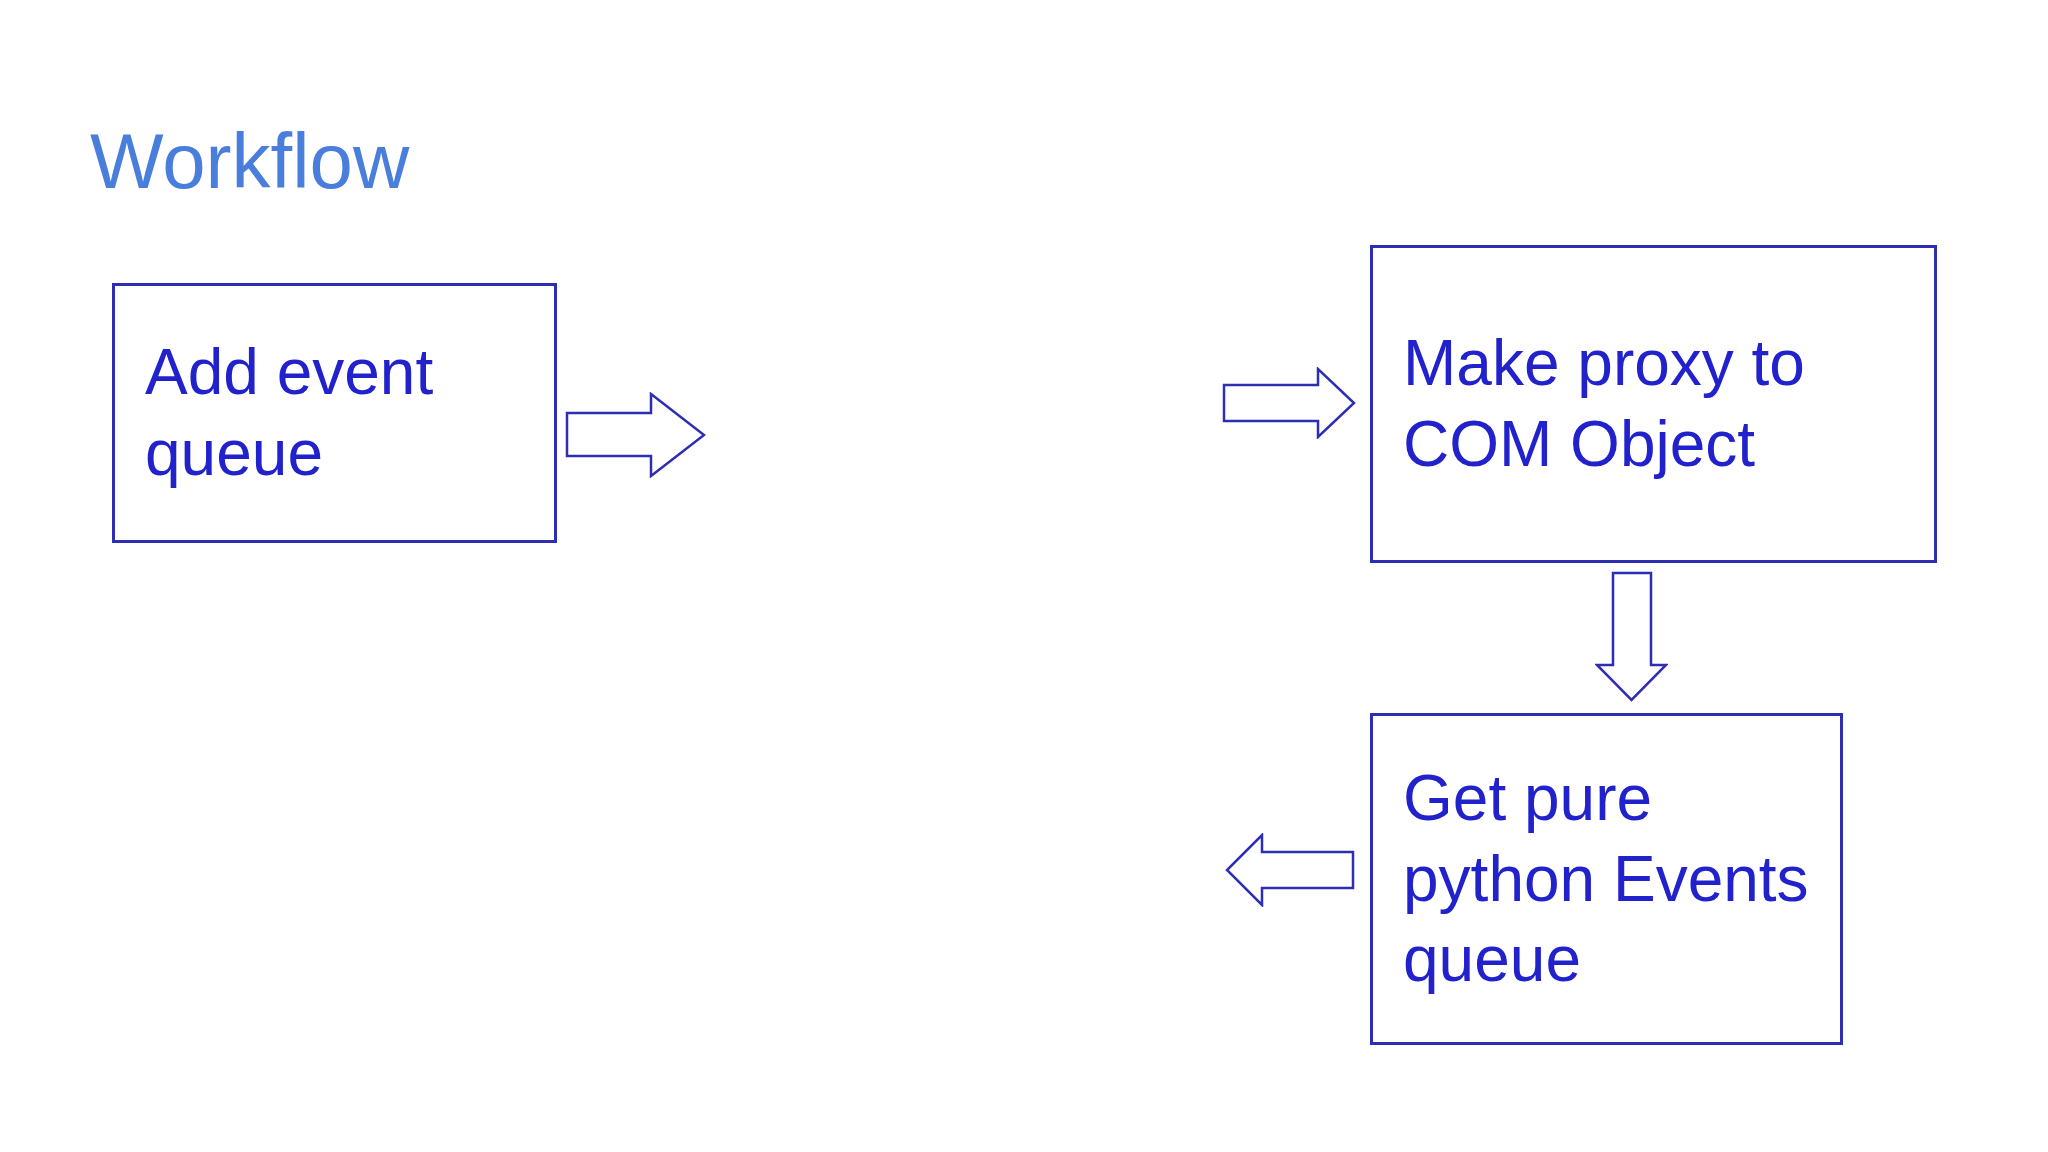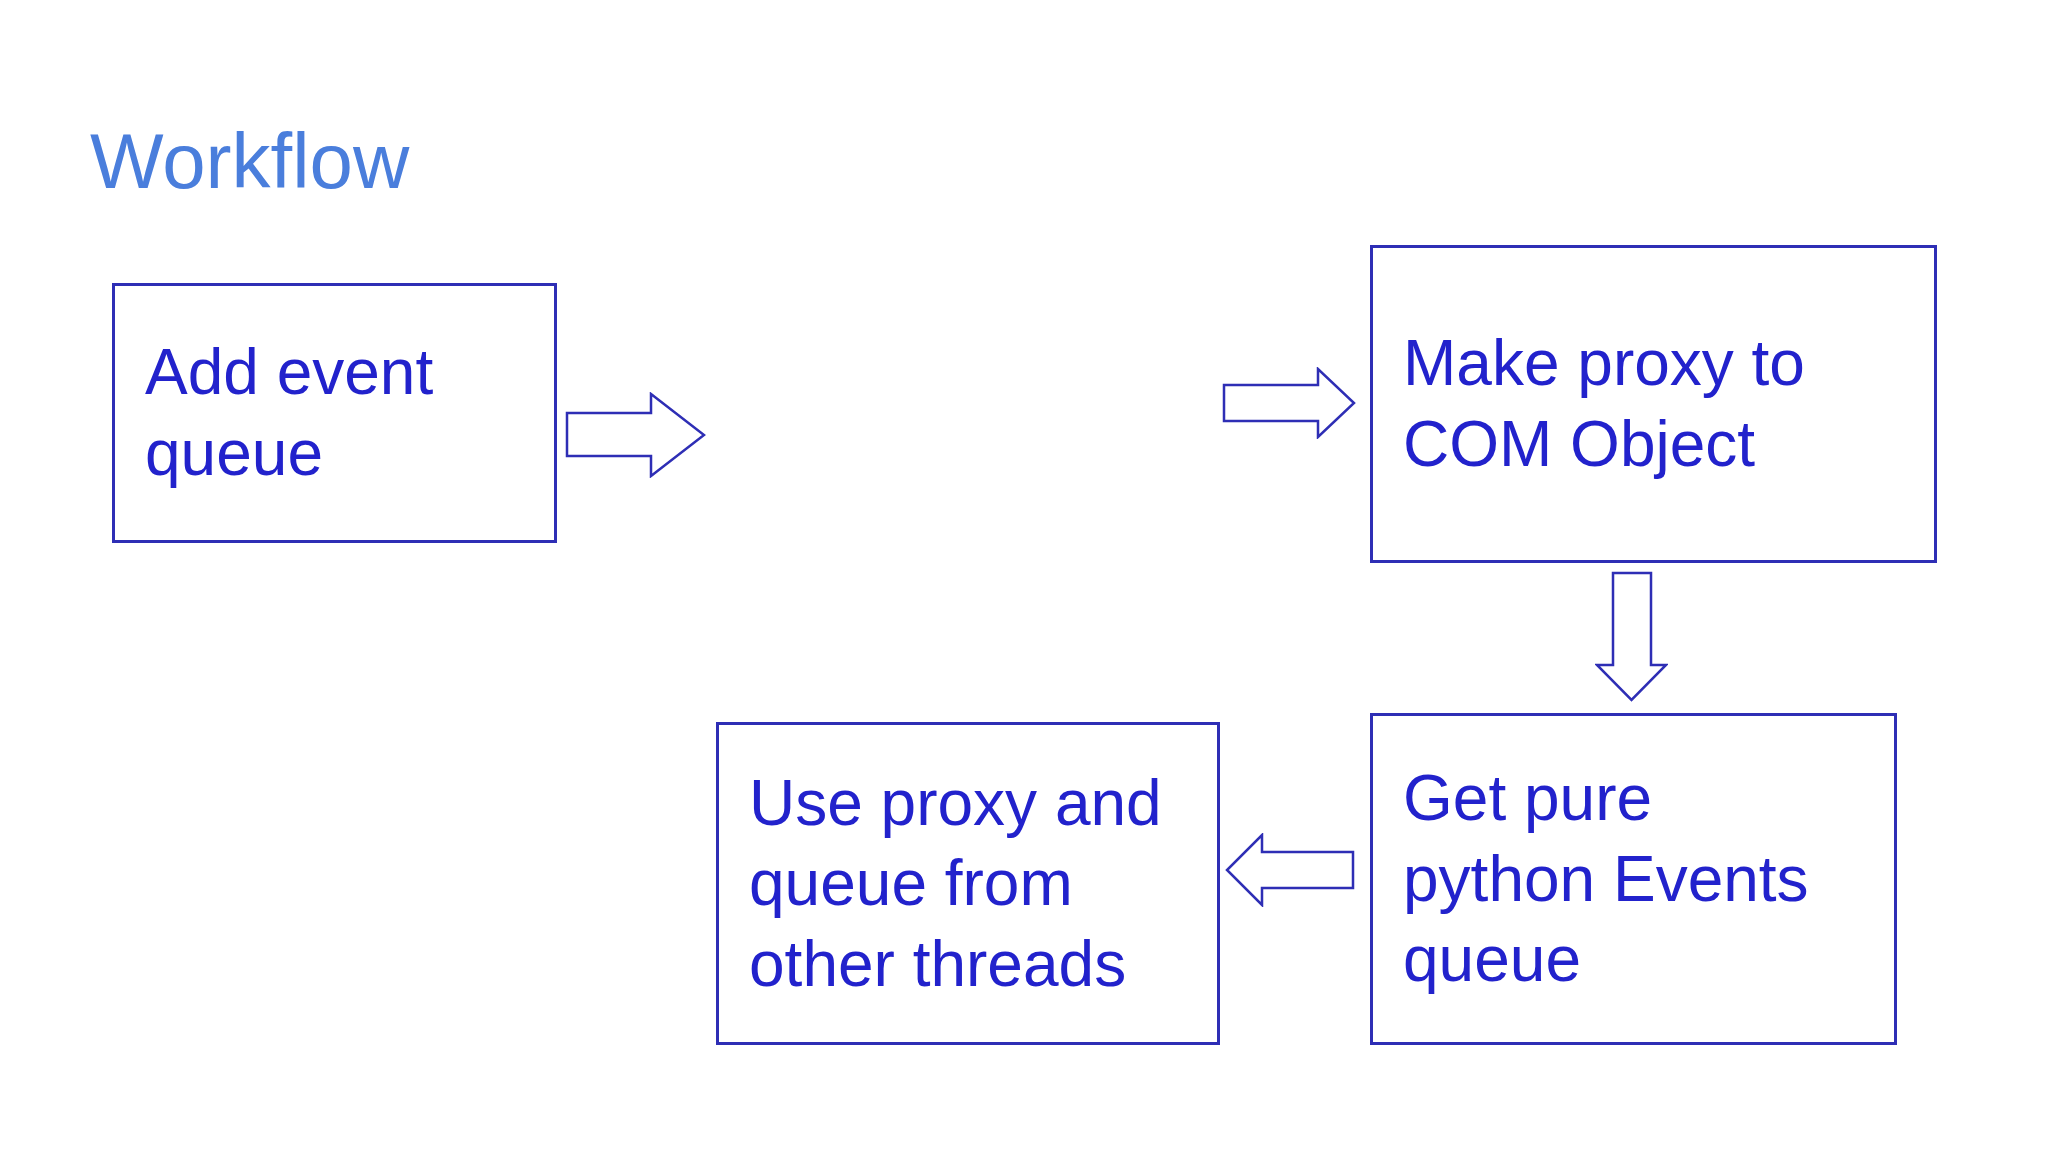--- a/index.html
+++ b/index.html
@@ -35,21 +35,21 @@
     display: flex;
     align-items: center;
     text-align: left;
     padding-left: 30px;
     padding-right: 8px;
     white-space: pre-line;
   }
   .node-1 { left: 112px;  top: 283px; width: 445px; height: 260px; }
   .node-2 { left: 700px;  top: 310px; width: 512px; height: 222px; }
   .node-3 { left: 1370px; top: 245px; width: 567px; height: 318px; }
-  .node-4 { left: 1370px; top: 713px; width: 527px; height: 332px; }
+  .node-4 { left: 1370px; top: 713px; width: 473px; height: 332px; }
   .node-5 { left: 716px;  top: 722px; width: 504px; height: 323px; }
   .arrow {
     position: absolute;
   }
   .arrow polygon {
     fill: #ffffff;
     stroke: #2E2EB5;
     stroke-width: 2.5;
     stroke-linejoin: miter;
   }
@@ -91,19 +91,14 @@
   <div class="node node-4">
     <span>Get pure
 python Events
 queue</span>
   </div>
 
   <svg class="arrow arrow-4" viewBox="0 0 130 74">
     <polygon points="128,19 37,19 37,2 2,37 37,72 37,55 128,55"></polygon>
   </svg>
 
-  <div class="node node-5">
-    <span>Use proxy and
-queue from
-other threads</span>
-  </div>
 
 </div>
 
 </body></html>

